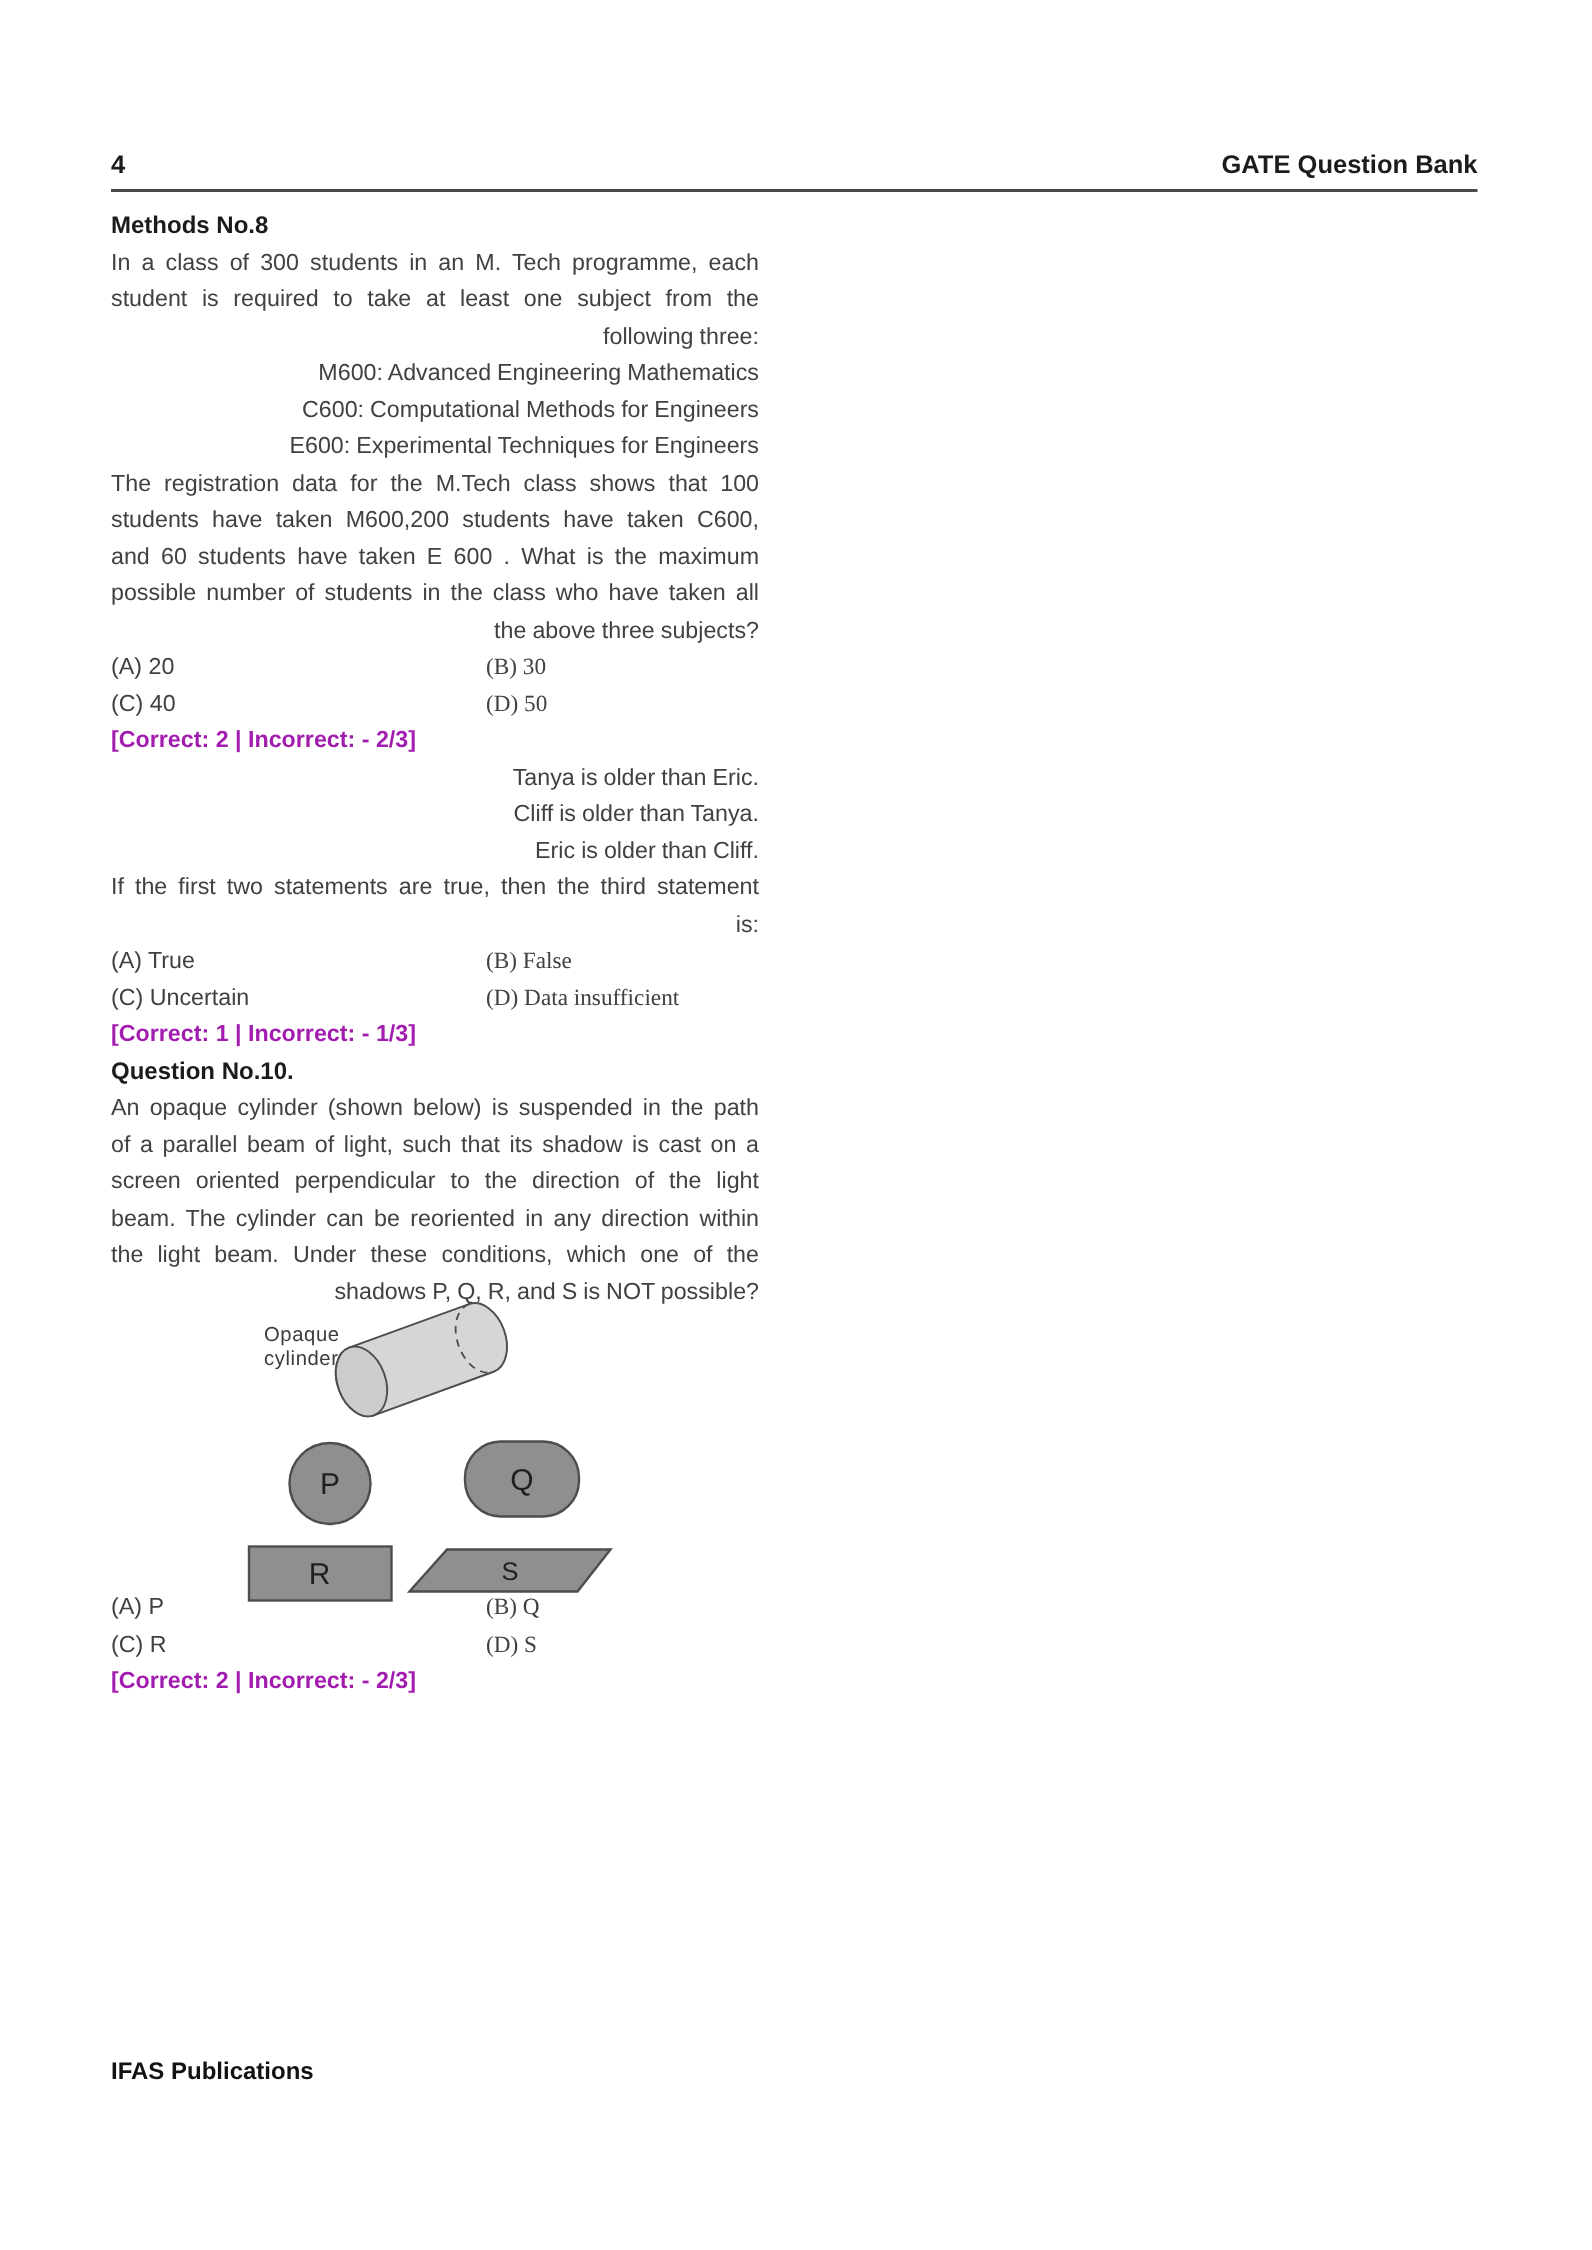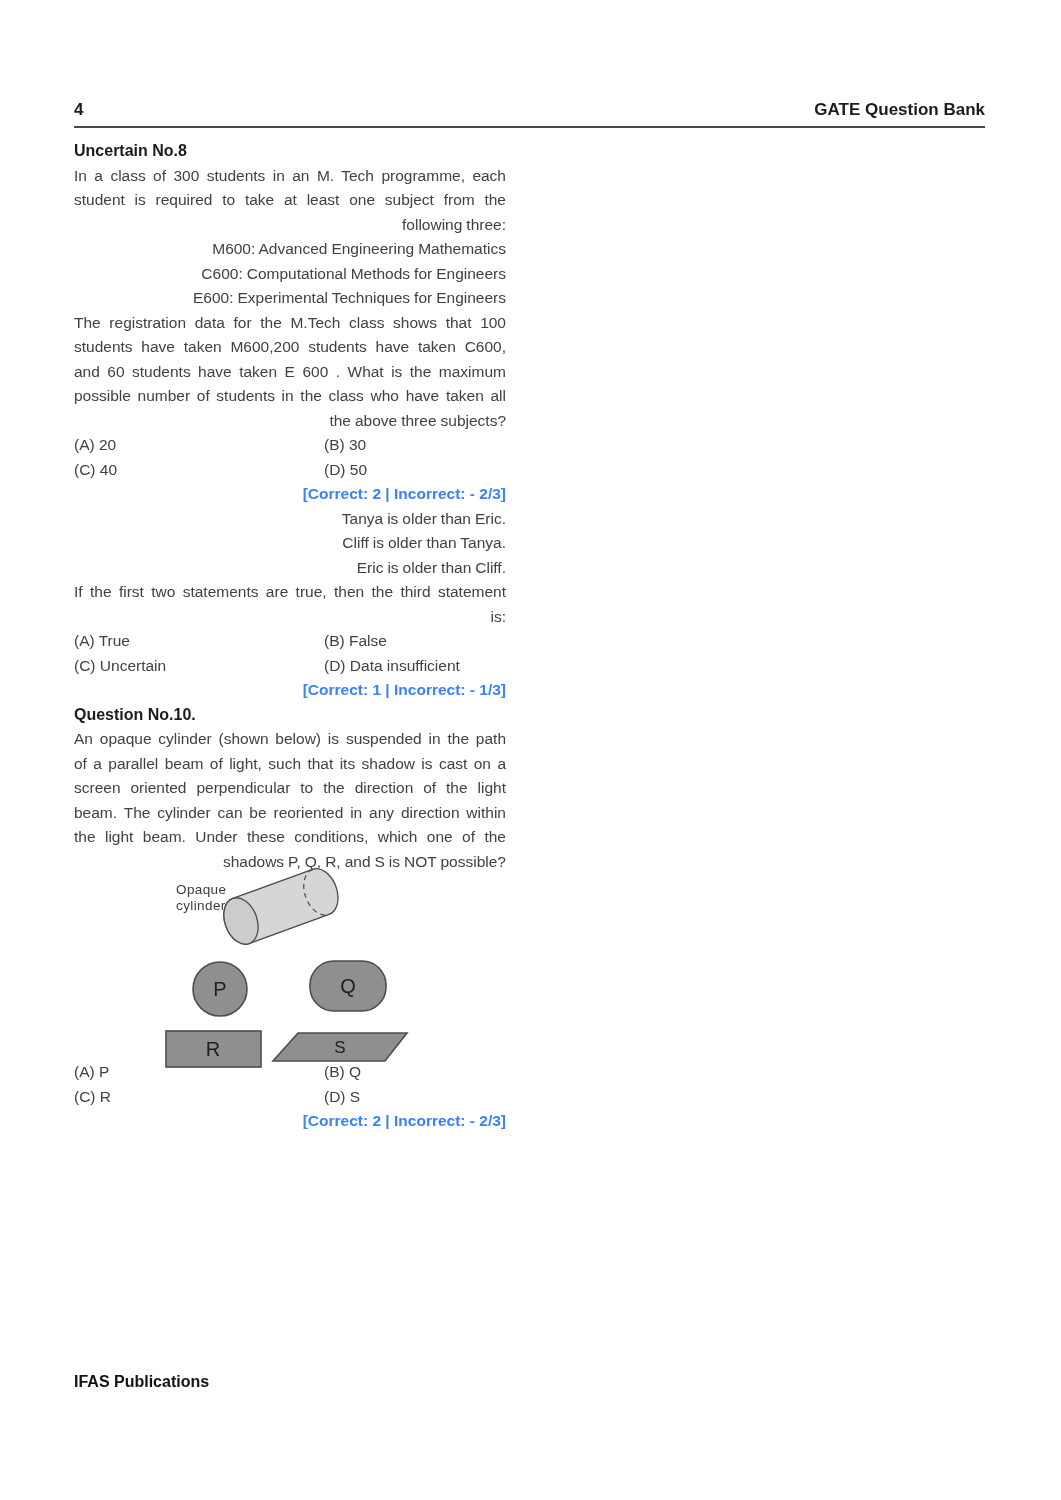--- a/index.html
+++ b/index.html
@@ -57,27 +57,26 @@
     text-align-last: justify;
     text-justify: inter-word;
   }
   .optrow { display: flex; }
   .opt {
     font-size: 15.5px;
     line-height: 24.5px;
     color: #414141;
   }
   .opt.c1 { width: 250px; flex: none; }
-  .opt.c2 { flex: 1; }
+  .opt.c2 { flex: 1; font-family: Liberation Serif, serif; }
   .marks {
     font-weight: bold;
     font-size: 15.5px;
     line-height: 24.5px;
-    text-align: right;
-    color: #3b82f6;
+    color: #a21caf;
   }
   .figure { height: 199px; margin-top: -13px; position: relative; text-align: right; }
   .figure svg { display: block; }
   .fig-label {
     font-size: 13.5px;
     letter-spacing: 0.4px;
     fill: #3c3c3c;
     font-family: "Liberation Sans", sans-serif;
   }
   .shape {
@@ -109,21 +108,21 @@
 
   <div class="header">
     <span>4</span>
     <span>GATE Question Bank</span>
   </div>
   <div class="header-rule"></div>
 
   <div class="content">
 
     <section>
-      <div class="qtitle">Uncertain No.8</div>
+      <div class="qtitle">Methods No.8</div>
       <div class="line j">In a class of 300 students in an M. Tech programme, each</div>
       <div class="line j">student is required to take at least one subject from the</div>
       <div class="line">following three:</div>
       <div class="line">M600: Advanced Engineering Mathematics</div>
       <div class="line">C600: Computational Methods for Engineers</div>
       <div class="line">E600: Experimental Techniques for Engineers</div>
       <div class="line j">The registration data for the M.Tech class shows that 100</div>
       <div class="line j">students have taken M600,200 students have taken C600,</div>
       <div class="line j">and 60 students have taken E 600 . What is the maximum</div>
       <div class="line j">possible number of students in the class who have taken all</div>

